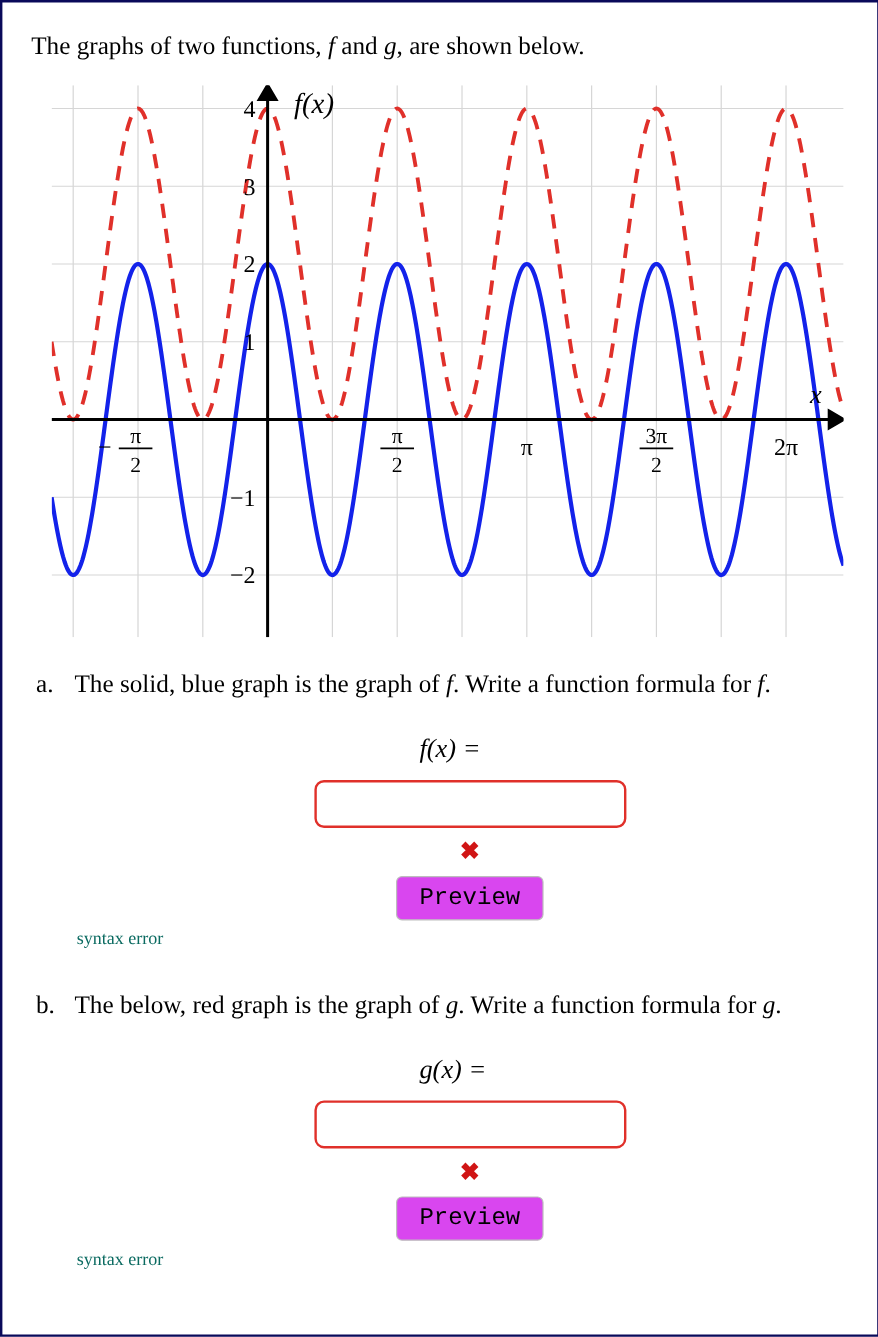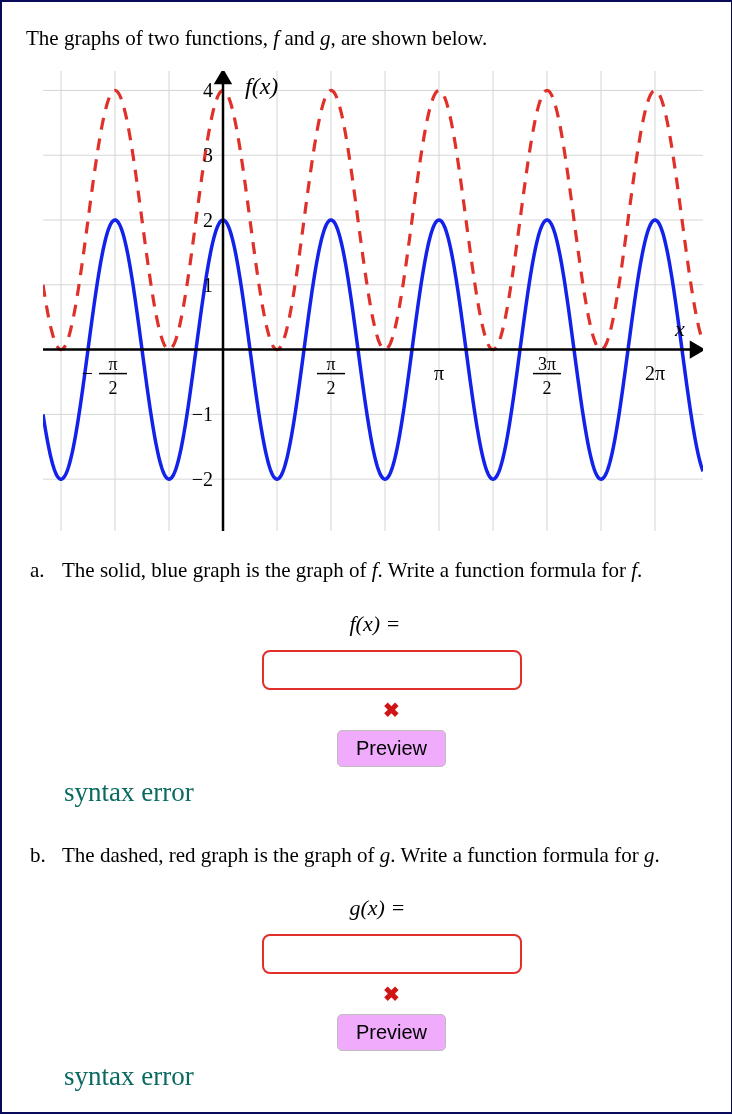--- a/index.html
+++ b/index.html
@@ -66,33 +66,33 @@
     background: #fff;
   }
   .x-icon {
     color: #d01515;
     font-weight: bold;
     font-size: 20px;
     line-height: 1;
     user-select: none;
   }
   .preview-btn {
-    background: #f0abfc;
+    background: #d946ef;
     border: 1px solid #bdbdbd;
     border-radius: 5px;
     font-size: 20px;
-    font-family: Liberation Sans, sans-serif;
+    font-family: Liberation Mono, monospace;
     padding: 6px 18px;
     cursor: pointer;
   }
   .syntax-err {
     color: #0a6a60;
     margin-top: 6px;
     margin-left: 2px;
-    font-size: 27px;
+    font-size: 15px;
   }
   svg .grid line { stroke: #d6d6d6; stroke-width: 1; }
   svg .axis line, svg .axis path { stroke: #000; stroke-width: 2.5; }
   svg .tick-label { font-family: Georgia, serif; font-size: 20px; fill: #000; }
   svg .frac-num, svg .frac-den { font-family: Georgia, serif; font-size: 18px; fill:#000; }
   svg .frac-bar { stroke:#000; stroke-width:1.5; }
   svg .f-curve { stroke: #1322ea; stroke-width: 3.5; fill: none; }
   svg .g-curve { stroke: #e0302a; stroke-width: 3.2; fill: none; stroke-dasharray: 12 9; }
   svg .axis-label-x { font-family: Georgia, serif; font-style: italic; font-size: 22px; fill:#000; }
   svg .fn-label { font-family: Georgia, serif; font-style: italic; font-size: 24px; fill:#000; }
@@ -174,21 +174,21 @@
       <div class="answer-row">
         <span class="lhs">f(x) =</span>
         <input class="eq-input" type="text" value="" style="">
         <span class="x-icon">✖</span>
         <button class="preview-btn">Preview</button>
       </div>
       <div class="syntax-err">syntax error</div>
     </li>
     <li>
       <span class="marker">b.</span>
-      <span>The dashed, red graph is the graph of </span><span class="ital">g</span><span>. Write a function formula for </span><span class="ital">g</span><span>.</span>
+      <span>The below, red graph is the graph of </span><span class="ital">g</span><span>. Write a function formula for </span><span class="ital">g</span><span>.</span>
       <div class="answer-row">
         <span class="lhs">g(x) =</span>
         <input class="eq-input" type="text" value="" style="">
         <span class="x-icon">✖</span>
         <button class="preview-btn">Preview</button>
       </div>
       <div class="syntax-err">syntax error</div>
     </li>
   </ol>
 

